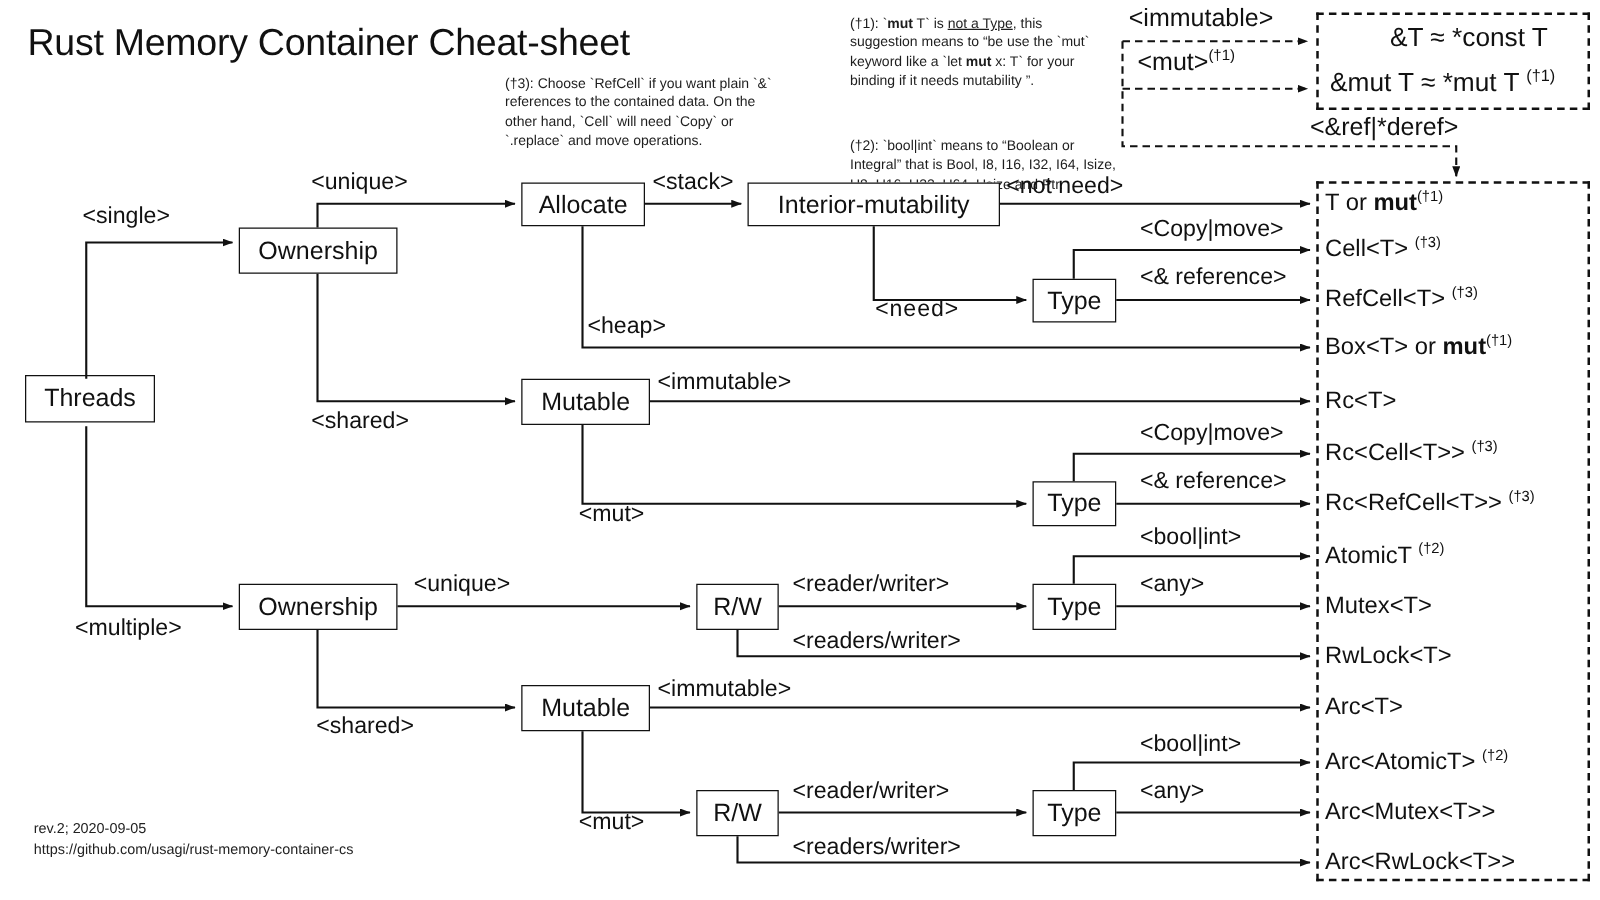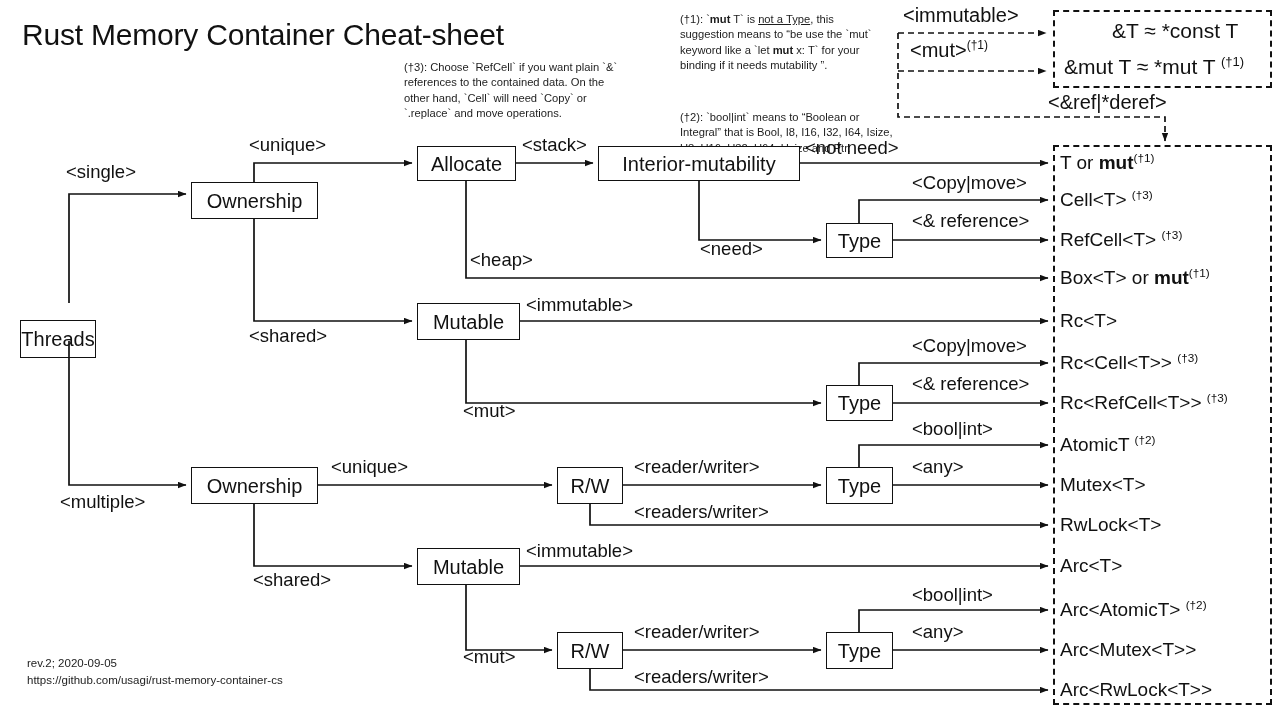--- a/index.html
+++ b/index.html
@@ -138,21 +138,21 @@
   </div>
 
   <div class="abs elabel" style="left:903px; top:5px; font-size:20px;">&lt;immutable&gt;</div>
   <div class="abs elabel" style="left:910px; top:40px; font-size:20px;">
     <span>&lt;mut&gt;</span><span class="sup" style="font-size:12px;">(†1)</span>
   </div>
   <div class="abs elabel" style="left:1048px; top:92px; font-size:20px;">&lt;&amp;ref|*deref&gt;</div>
 
   <div class="abs dashbox" style="left:1053px; top:145px; width:219px; height:560px;"></div>
 
-  <div class="abs node" style="left:20px; top:320px; width:76px; height:38px;">Threads</div>
+  <div class="abs node" style="left:20px; top:300px; width:104px; height:38px;">Threads</div>
 
   <div class="abs node" style="left:191px; top:182px; width:127px; height:37px;">Ownership</div>
 
   <div class="abs node" style="left:191px; top:467px; width:127px; height:37px;">Ownership</div>
 
   <div class="abs node" style="left:417px; top:146px; width:99px; height:35px;">Allocate</div>
 
   <div class="abs node" style="left:598px; top:146px; width:202px; height:35px;">Interior-mutability</div>
 
   <div class="abs node" style="left:826px; top:223px; width:67px; height:35px;">Type</div>
@@ -177,21 +177,21 @@
   <div class="abs elabel" style="left:249px; top:136px;">&lt;unique&gt;</div>
   <div class="abs elabel" style="left:249px; top:327px;">&lt;shared&gt;</div>
 
   <div class="abs elabel" style="left:331px; top:458px;">&lt;unique&gt;</div>
   <div class="abs elabel" style="left:253px; top:571px;">&lt;shared&gt;</div>
 
   <div class="abs elabel" style="left:522px; top:136px;">&lt;stack&gt;</div>
   <div class="abs elabel" style="left:470px; top:251px;">&lt;heap&gt;</div>
 
   <div class="abs elabel" style="left:805px; top:139px;">&lt;not need&gt;</div>
-  <div class="abs elabel" style="left:700px; top:240px;">&lt;need&gt;</div>
+  <div class="abs elabel" style="left:700px; top:240px;font-family:Liberation Mono, monospace;">&lt;need&gt;</div>
 
   <div class="abs elabel" style="left:912px; top:174px;">&lt;Copy|move&gt;</div>
   <div class="abs elabel" style="left:912px; top:212px;">&lt;&amp; reference&gt;</div>
 
   <div class="abs elabel" style="left:526px; top:296px;">&lt;immutable&gt;</div>
   <div class="abs elabel" style="left:463px; top:402px;">&lt;mut&gt;</div>
 
   <div class="abs elabel" style="left:912px; top:337px;">&lt;Copy|move&gt;</div>
   <div class="abs elabel" style="left:912px; top:375px;">&lt;&amp; reference&gt;</div>
 

